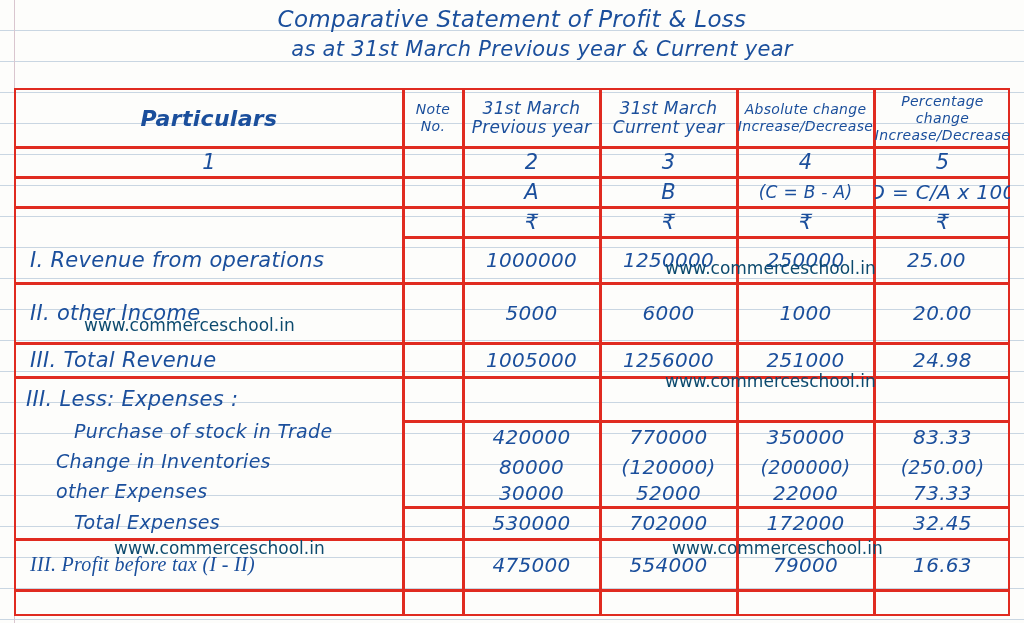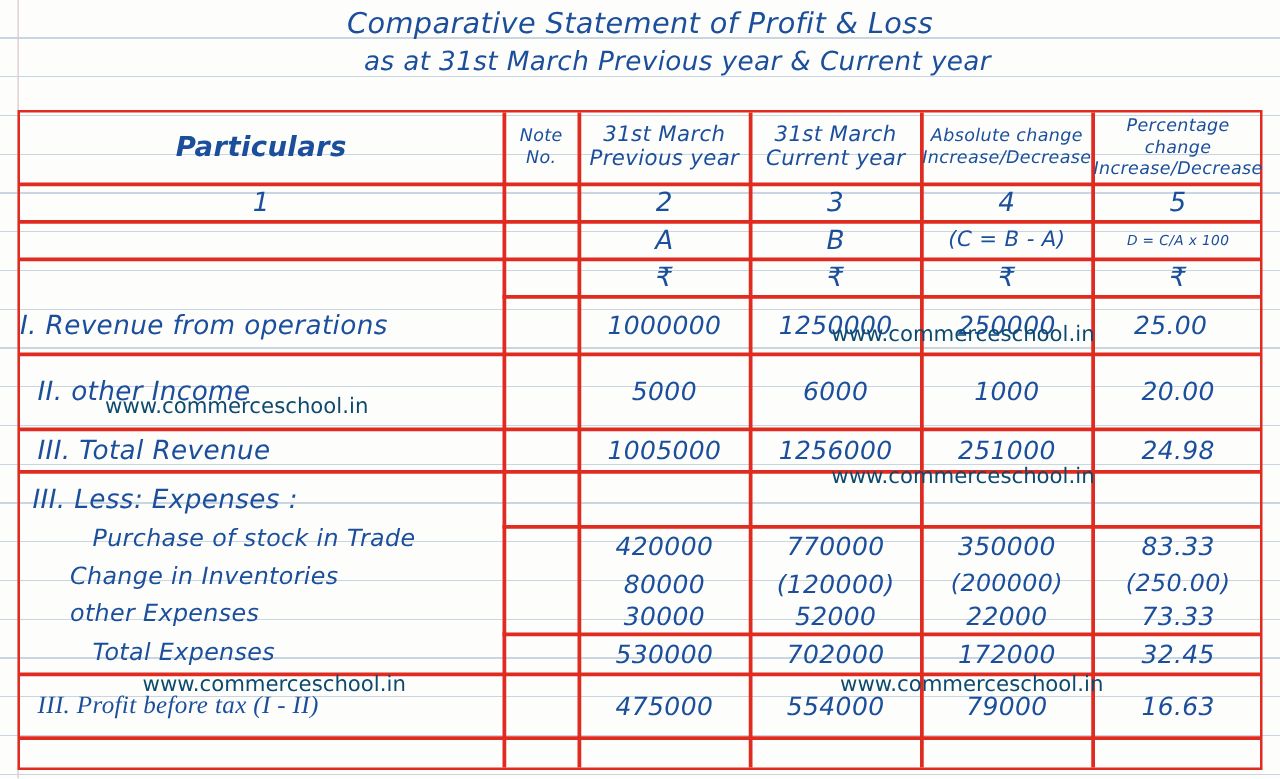--- a/index.html
+++ b/index.html
@@ -157,28 +157,28 @@
     <div class="cell center hw c-num" style="left:448px;top:58px;width:135px;height:28px;">2</div>
     <div class="cell center hw c-num" style="left:585px;top:58px;width:135px;height:28px;">3</div>
     <div class="cell center hw c-num" style="left:722px;top:58px;width:135px;height:28px;">4</div>
     <div class="cell center hw c-num" style="left:859px;top:58px;width:135px;height:28px;">5</div>
 
     <div class="cell center hw c-num" style="left:0;top:88px;width:386px;height:28px;"></div>
     <div class="cell center hw c-num" style="left:388px;top:88px;width:58px;height:28px;"></div>
     <div class="cell center hw c-num" style="left:448px;top:88px;width:135px;height:28px;">A</div>
     <div class="cell center hw c-num" style="left:585px;top:88px;width:135px;height:28px;">B</div>
     <div class="cell center hw" style="left:722px;top:88px;width:135px;height:28px;font-size:17px;">(C = B - A)</div>
-    <div class="cell center hw" style="left:859px;top:88px;width:135px;height:28px;font-size:11px;">D = C/A x 100</div>
+    <div class="cell center hw" style="left:859px;top:88px;width:135px;height:28px;font-size:20px;">D = C/A x 100</div>
 
     <div class="cell center hw c-num" style="left:448px;top:118px;width:135px;height:28px;">₹</div>
     <div class="cell center hw c-num" style="left:585px;top:118px;width:135px;height:28px;">₹</div>
     <div class="cell center hw c-num" style="left:722px;top:118px;width:135px;height:28px;">₹</div>
     <div class="cell center hw c-num" style="left:859px;top:118px;width:135px;height:28px;">₹</div>
 
-    <div class="cell left hw c-label" style="left:0;top:148px;width:386px;height:44px;">I. Revenue from operations</div>
+    <div class="cell left hw c-label" style="left:0;top:148px;width:386px;height:44px;padding-left:14px;">I. Revenue from operations</div>
     <div class="cell center hw c-body" style="left:448px;top:148px;width:135px;height:44px;">1000000</div>
     <div class="cell center hw c-body" style="left:585px;top:148px;width:135px;height:44px;">1250000</div>
     <div class="cell center hw c-body" style="left:722px;top:148px;width:135px;height:44px;">250000</div>
     <div class="cell center hw c-body" style="left:853px;top:148px;width:135px;height:44px;">25.00</div>
 
     <div class="cell left hw c-label" style="left:0;top:194px;width:386px;height:58px;padding-left:14px;">II. other Income</div>
     <div class="cell center hw c-body" style="left:448px;top:194px;width:135px;height:58px;">5000</div>
     <div class="cell center hw c-body" style="left:585px;top:194px;width:135px;height:58px;">6000</div>
     <div class="cell center hw c-body" style="left:722px;top:194px;width:135px;height:58px;">1000</div>
     <div class="cell center hw c-body" style="left:859px;top:194px;width:135px;height:58px;">20.00</div>

